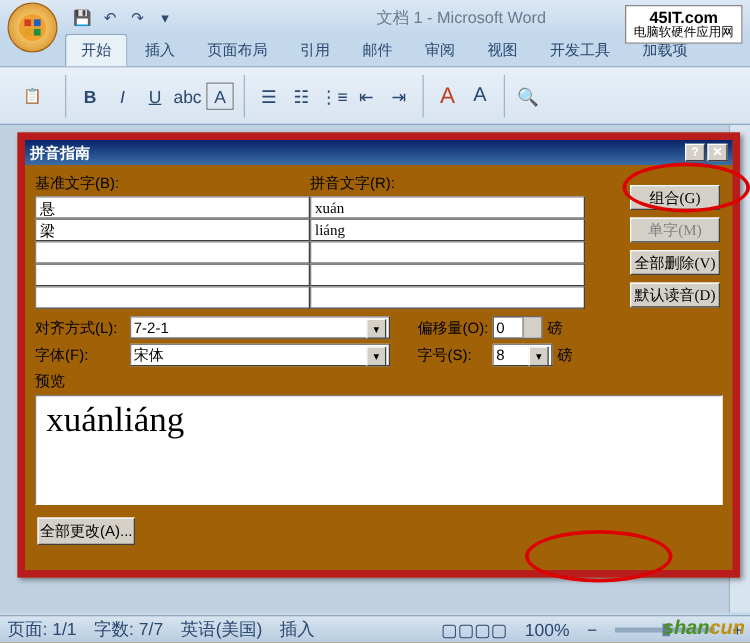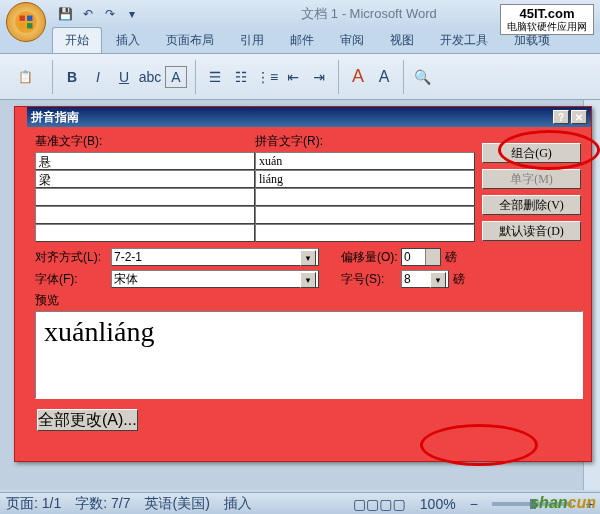--- a/index.html
+++ b/index.html
@@ -25,41 +25,41 @@
   .rgroup { display: flex; align-items: center; gap: 4px; height: 38px; }
   .rsep { width: 1px; height: 34px; background: #a0b4c8; }
   .rbtn { width: 22px; height: 22px; display: flex; align-items: center; justify-content: center; color: #2a4870; font-size: 14px; border: 1px solid transparent; }
   .paste-btn { width: 36px; height: 36px; display:flex; flex-direction:column; align-items:center; justify-content:center; }
   
   
   .docarea { position: absolute; left: 0; top: 100px; right: 0; bottom: 24px; background: #c0d0e0; }
   .docarea::before { content: ""; position: absolute; right: 0; top: 0; width: 16px; bottom: 0; background: #d8e4f0; border-left: 1px solid #a0b4c8; }
   
   
-  .dialog { position: absolute; left: 14px; top: 106px; width: 578px; height: 356px; background: #ef4444; border: 1px solid #b91c1c; box-shadow: 2px 2px 4px rgba(0,0,0,0.4); padding-left: 12px; }
+  .dialog { position: absolute; left: 14px; top: 106px; width: 578px; height: 356px; background: #a16207; border: 6px solid #b91c1c; box-shadow: 2px 2px 4px rgba(0,0,0,0.4); }
   .dlg-title { height: 20px; background: linear-gradient(#0a246a, #3a6ea5); color: #fff; display: flex; align-items: center; padding: 0 4px; font-size: 12px; font-weight: bold; }
   .dlg-title-text { flex: 1; }
   .dlg-ctl { width: 16px; height: 14px; background: #d4d0c8; border: 1px solid #fff; border-right-color: #404040; border-bottom-color: #404040; margin-left: 2px; display: flex; align-items: center; justify-content: center; font-size: 10px; font-family: Arial; }
   
   .dlg-body { padding: 6px 8px; }
   .lbl { font-size: 12px; }
   .row { display: flex; align-items: center; margin-bottom: 2px; }
   
   .headers { display: flex; margin-bottom: 2px; }
   .headers .h1 { width: 220px; }
   .headers .h2 { width: 220px; }
   
   .tbl { display: flex; }
   .tbl-left { width: 220px; }
   .tbl-right { width: 220px; }
   .tbl-cell { height: 18px; border: 1px solid #404040; border-top-color: #808080; border-left-color: #808080; background: #fff; padding: 1px 3px; font-size: 12px; font-family: SimSun, serif; margin-bottom: 0; }
   .tbl-cell.empty { background: #fff; }
   .tbl-right .tbl-cell { font-family: "Times New Roman", serif; }
   
-  .side-btns { position: absolute; right: 10px; top: 36px; width: 99px; display: flex; flex-direction: column; gap: 6px; }
+  .side-btns { position: absolute; right: 10px; top: 36px; width: 72px; display: flex; flex-direction: column; gap: 6px; }
   .winbtn { height: 20px; background: #d4d0c8; border: 1px solid #fff; border-right-color: #404040; border-bottom-color: #404040; font-size: 12px; display: flex; align-items: center; justify-content: center; font-family: SimSun; }
   .winbtn.disabled { color: #808080; }
   
   .opts { margin-top: 6px; }
   .opts .row { margin-bottom: 4px; }
   .olabel { width: 76px; }
   .combo { height: 18px; border: 1px solid #404040; border-top-color: #808080; border-left-color: #808080; background: #fff; padding: 0 2px; display: flex; align-items: center; font-size: 12px; position: relative; }
   .combo::after { content: "▾"; position: absolute; right: 2px; top: 1px; width: 14px; height: 14px; background: #d4d0c8; border: 1px solid #fff; border-right-color: #404040; border-bottom-color: #404040; text-align: center; font-size: 9px; line-height: 14px; }
   .combo.w1 { width: 208px; }
   .combo.w3 { width: 48px; }
@@ -69,21 +69,21 @@
   .gap { width: 22px; }
   .olabel2 { width: 60px; }
   
   .preview { margin-top: 4px; }
   .preview-box { border: 1px solid #808080; border-right-color: #fff; border-bottom-color: #fff; background: #fff; height: 88px; padding: 4px 8px; margin-top: 2px; font-family: SimSun, serif; overflow: hidden; }
   .preview-pinyin { font-family: "Times New Roman", serif; font-size: 28px; letter-spacing: 0; }
   .preview-hanzi { font-size: 48px; line-height: 0.9; }
   
   .dlg-foot { display: flex; justify-content: space-between; padding: 4px 10px 8px; }
   .foot-right { display: flex; gap: 14px; align-items: center; }
-  .okbtn, .cancelbtn, .changeall { height: 22px; min-width: 78px; background: #d4d0c8; border: 1px solid #fff; border-right-color: #404040; border-bottom-color: #404040; display: flex; align-items: center; justify-content: center; font-size: 16px; }
+  .okbtn, .cancelbtn, .changeall { height: 22px; min-width: 78px; background: #d4d0c8; border: 1px solid #fff; border-right-color: #404040; border-bottom-color: #404040; display: flex; align-items: center; justify-content: center; font-size: 12px; }
   .cancelbtn { background: transparent; border: none; }
   
   
   .circle { position: absolute; border: 3px solid #d00; border-radius: 50%; pointer-events: none; }
   .c1 { right: 0px; top: 130px; width: 102px; height: 40px; }
   .c2 { left: 420px; top: 424px; width: 118px; height: 42px; }
   
   
   .statusbar { position: absolute; left: 0; bottom: 0; right: 0; height: 22px; background: linear-gradient(#d8e4f0, #b8ccE0); border-top: 1px solid #90a8c0; display: flex; align-items: center; padding: 0 6px; font-size: 14px; color: #2a4870; gap: 14px; }
   .statusbar .spacer { flex: 1; }

